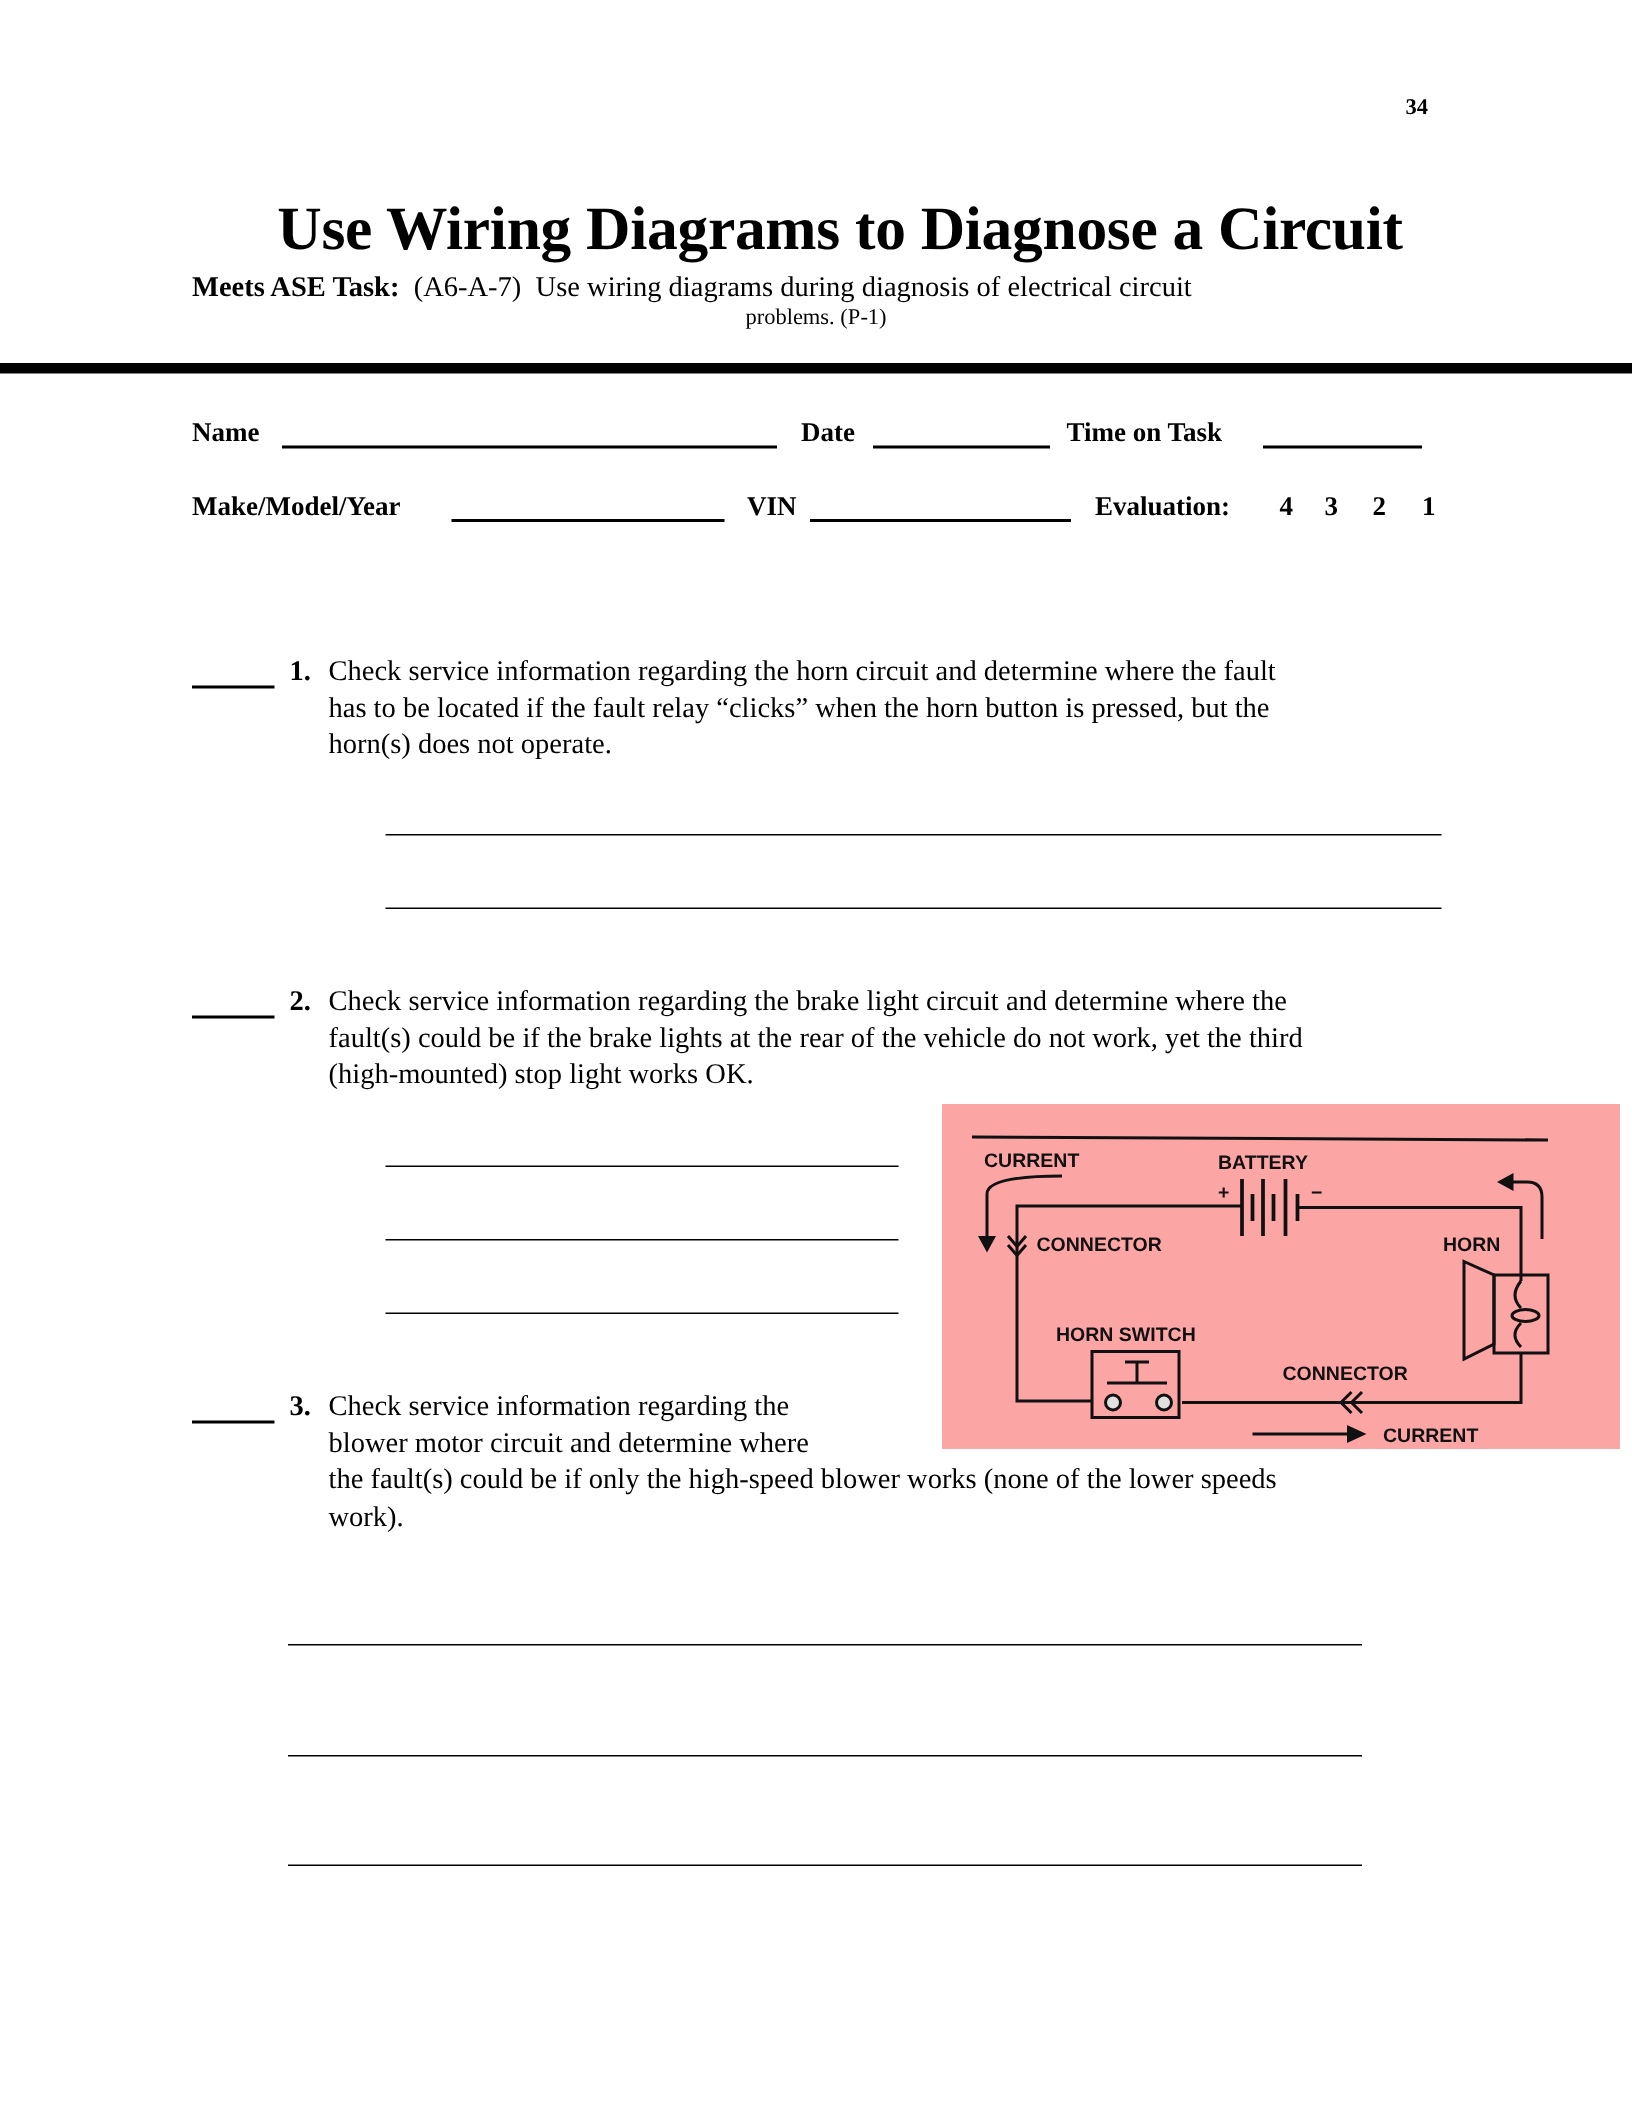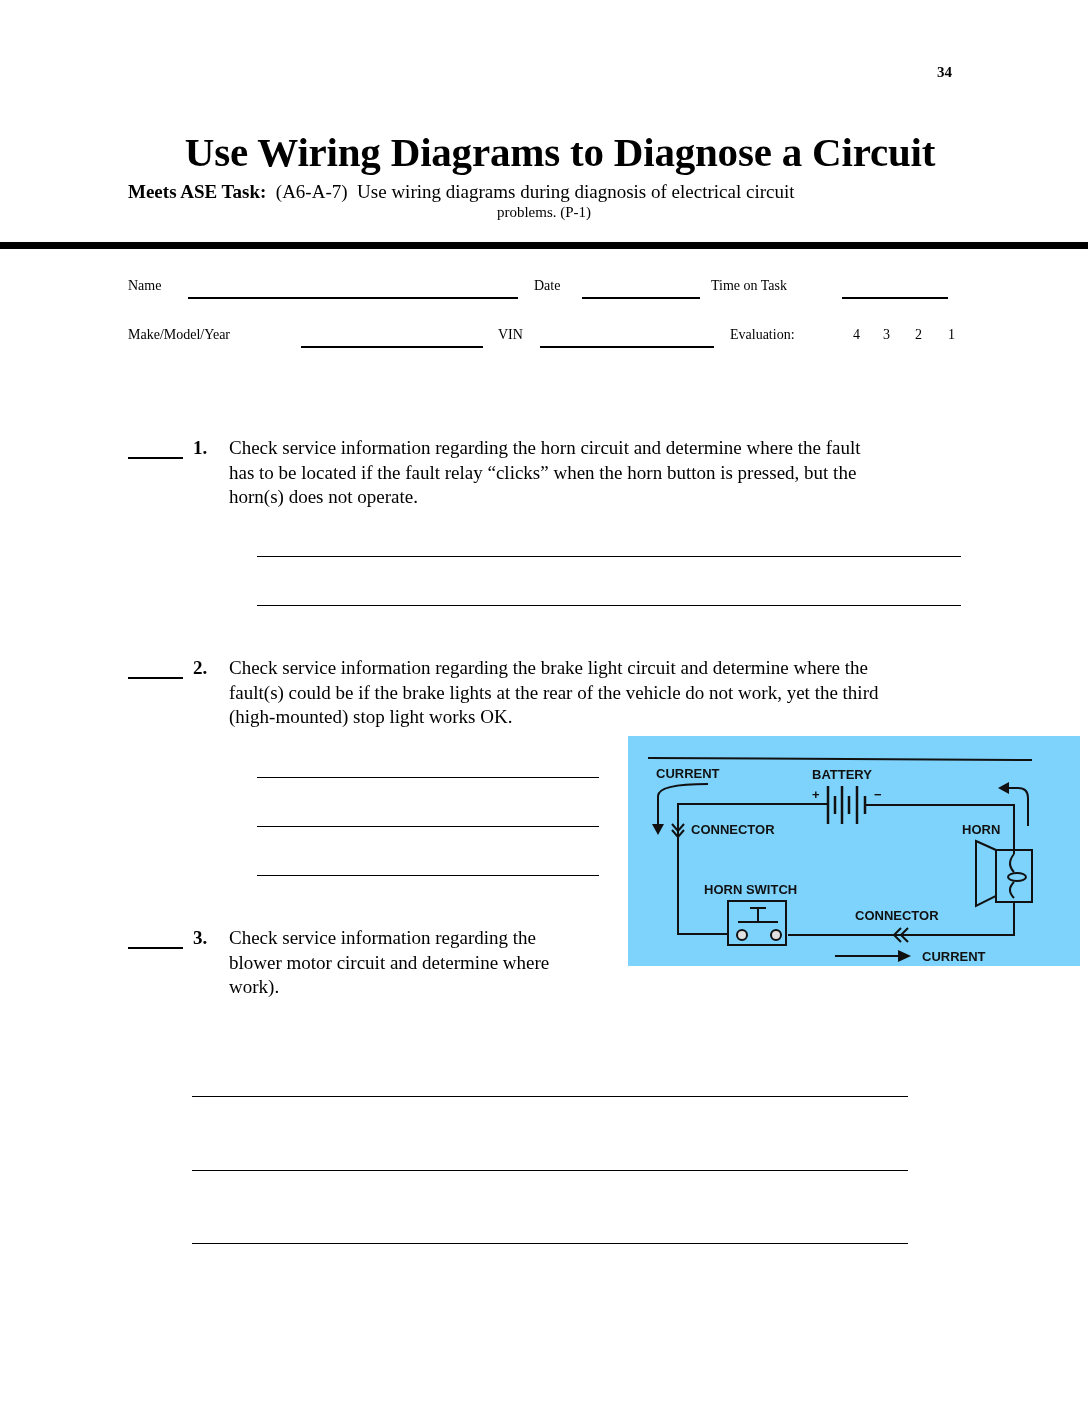--- a/index.html
+++ b/index.html
@@ -5,27 +5,27 @@
   html, body { margin: 0; padding: 0; background: #ffffff; }
   body { width: 1088px; height: 1408px; position: relative; overflow: hidden;
          font-family: "Liberation Serif", "DejaVu Serif", serif; color: #000; }
   .abs { position: absolute; }
   .page-num { left: 937px; top: 64px; font-size: 15px; font-weight: bold; }
   .title { left: 0; width: 1088px; top: 128px; text-align: center; font-size: 41px; font-weight: bold; letter-spacing: -0.2px; padding-left: 16px; }
   .task-line { left: 128px; top: 180px; font-size: 19px; width: 820px; line-height: 24px; }
   .task-line b { font-weight: bold; }
   .task-line2 { left: 0; width: 1088px; top: 204px; text-align: center; font-size: 15px; padding-left: 0; }
   .thick-rule { left: 0; top: 242px; width: 1088px; height: 7px; background: #000; }
-  .field-label { font-size: 14px; font-weight: normal; }
+  .field-label { font-size: 18px; font-weight: bold; }
   .blank { border-bottom: 2px solid #000; height: 0; }
   .q-blank { width: 55px; border-bottom: 2px solid #000; height: 0; }
   .q-num { font-size: 19px; font-weight: bold; }
-  .q-text { font-size: 19px; line-height: 24.5px; margin-left: 10px; }
+  .q-text { font-size: 19px; line-height: 24.5px; }
   .ans-line { border-bottom: 1.5px solid #000; height: 0; }
-  .diagram { left: 628px; top: 736px; width: 452px; height: 230px; background: #7dd3fc; }
+  .diagram { left: 628px; top: 736px; width: 452px; height: 230px; background: #fca5a5; }
   .diagram svg text { font-family: "Liberation Sans", "DejaVu Sans", sans-serif; font-weight: bold; font-size: 13px; fill: #111; }
 </style>
 </head>
 <body>
 
 <div class="abs page-num">34</div>
 
 <div class="abs title">Use Wiring Diagrams to Diagnose a Circuit</div>
 
 <div class="abs task-line">
@@ -130,17 +130,18 @@
     <line x1="207" y1="220" x2="272" y2="220" stroke="#111" stroke-width="2"></line>
     <polygon points="270,214 270,226 283,220" fill="#111"></polygon>
   </svg>
 </div>
 
 <div class="abs q-blank" style="left:128px; top:947px;"></div>
 <div class="abs q-num" style="left:193px; top:927px;">3.</div>
 <div class="abs q-text" style="left:219px; top:926px;">
   <div>Check service information regarding the</div>
   <div>blower motor circuit and determine where</div>
+  <div>the fault(s) could be if only the high-speed blower works (none of the lower speeds</div>
   <div>work).</div>
 </div>
 <div class="abs ans-line" style="left:192px; top:1096px; width:716px;"></div>
 <div class="abs ans-line" style="left:192px; top:1170px; width:716px;"></div>
 <div class="abs ans-line" style="left:192px; top:1243px; width:716px;"></div>
 
 </body></html>

